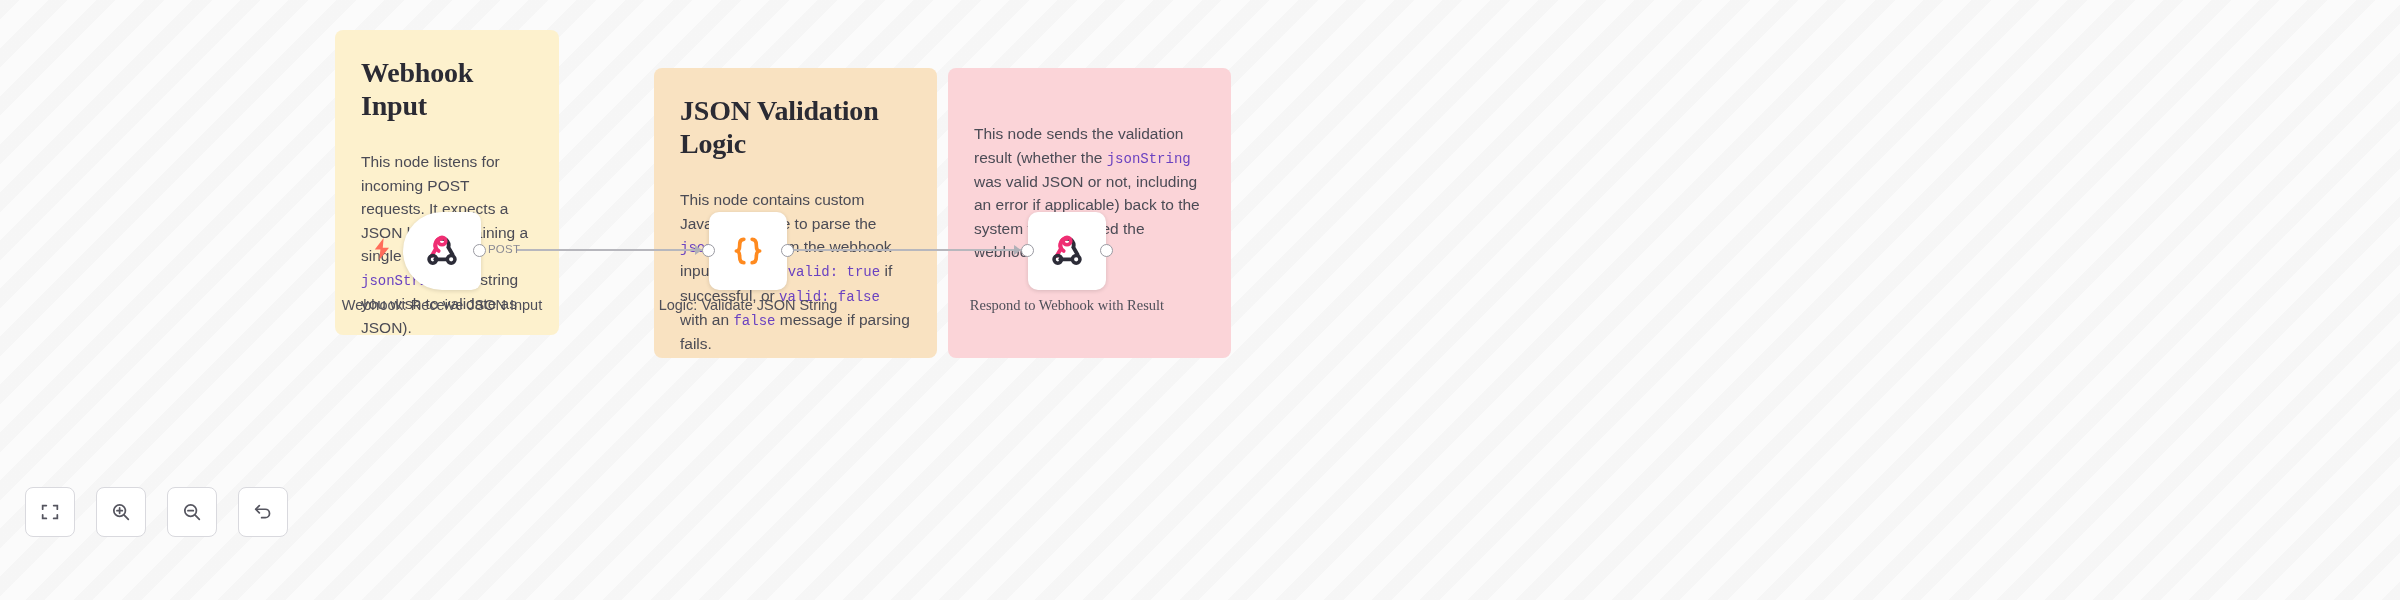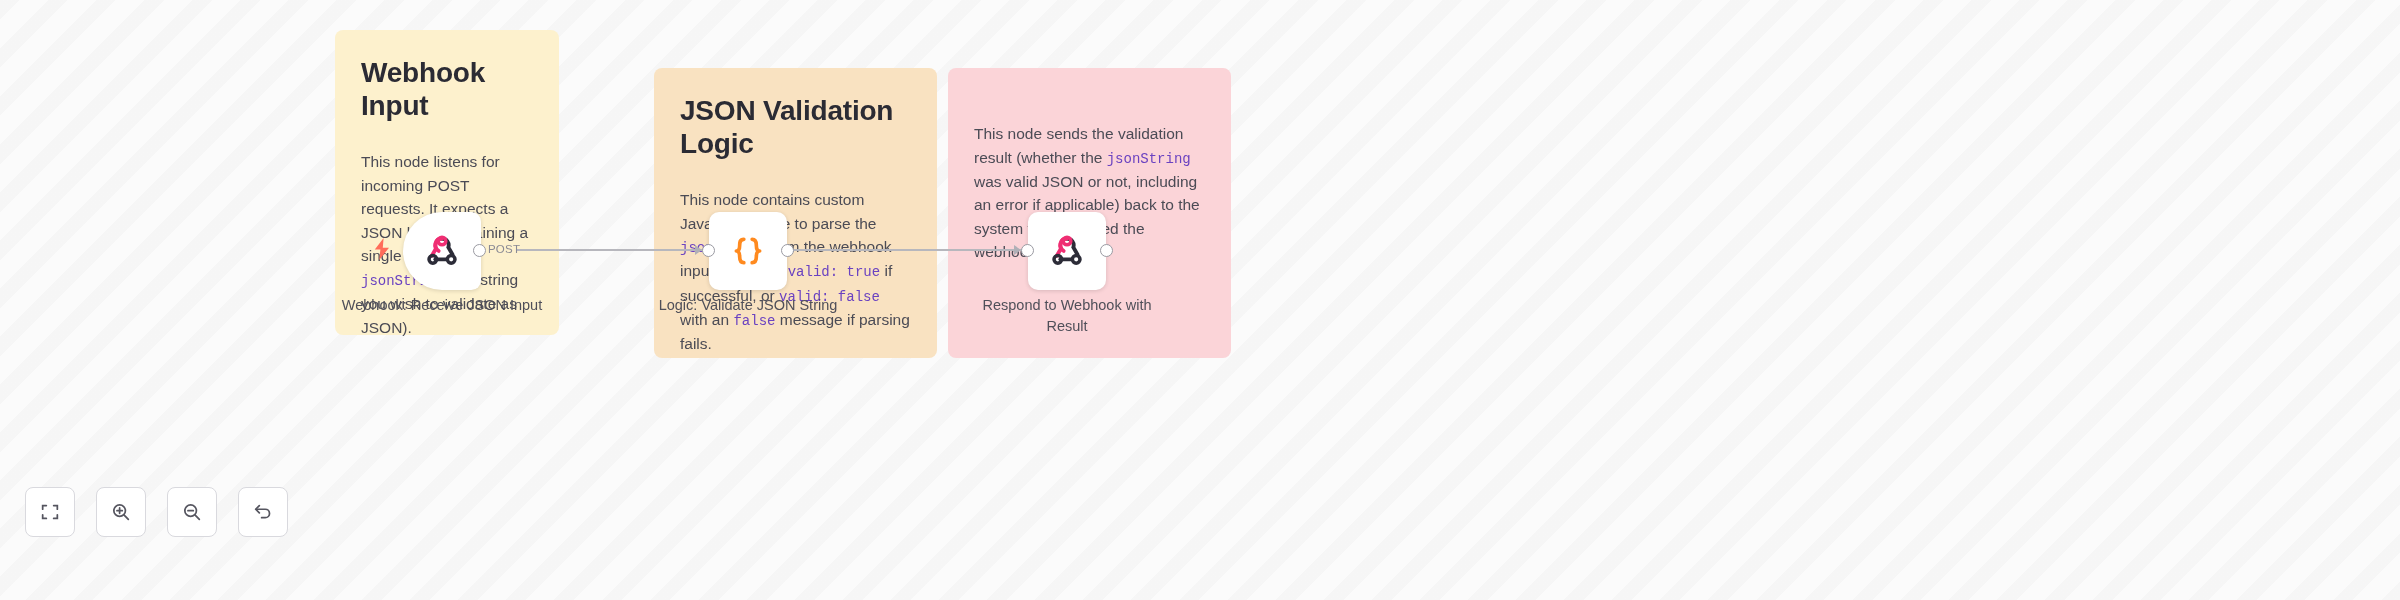--- a/index.html
+++ b/index.html
@@ -31,20 +31,21 @@
     position: absolute;
     border-radius: 8px;
     padding: 26px 26px 20px 26px;
   }
   .sticky-title {
     font-size: 28px;
     font-weight: bold;
     color: #2b2b34;
     letter-spacing: -0.2px;
     line-height: 1.18;
+    font-family: Liberation Serif, serif;
   }
   .sticky-body {
     margin-top: 28px;
     font-size: 15.5px;
     line-height: 1.52;
     color: #4b4b55;
   }
   .sticky-body code {
     font-family: "Liberation Mono", "DejaVu Sans Mono", monospace;
     color: #6a42c1;
@@ -80,21 +81,21 @@
     line-height: 1.42;
     color: #4f4f59;
     font-weight: 500;
   }
 
   #node-webhook   { left: 403px;  top: 212px; }
   #label-webhook  { left: 337px;  top: 295px; }
   #node-code      { left: 709px;  top: 212px; }
   #label-code     { left: 643px;  top: 295px; }
   #node-respond   { left: 1028px; top: 212px; }
-  #label-respond  { left: 962px;  top: 295px; }
+  #label-respond  { left: 962px;  top: 295px; font-family: Liberation Serif, serif; }
 
   
   .port {
     position: absolute;
     width: 13px;
     height: 13px;
     border-radius: 50%;
     background: #ffffff;
     border: 1.6px solid #9a9aa2;
     top: 244px;

